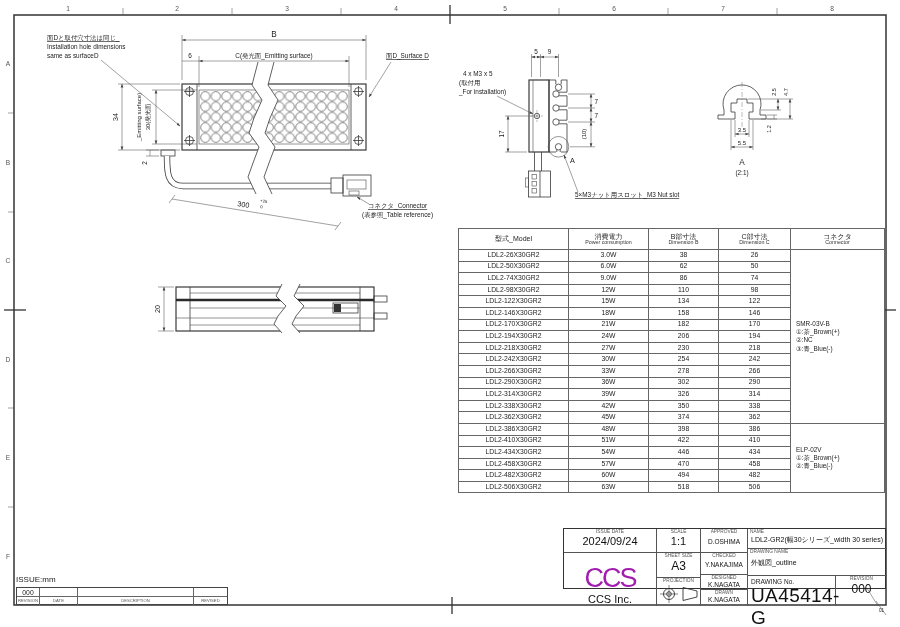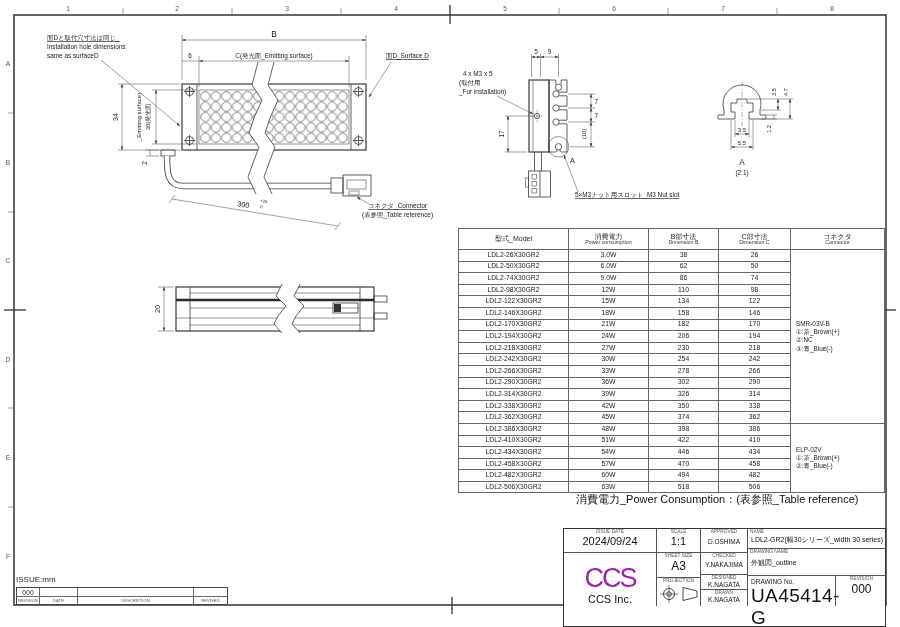--- a/index.html
+++ b/index.html
@@ -17,21 +17,21 @@
   
   .dtable{position:absolute;left:458px;top:228px;width:426px;height:261px;border-collapse:collapse;
           table-layout:fixed;border:1.4px solid #333;background:#fff;}
   .dtable th,.dtable td{border:0.8px solid #666;padding:0;text-align:center;overflow:hidden;
           white-space:nowrap;font-weight:normal;color:#1c1c1c;}
   .dtable th{height:20px;line-height:1.05;}
   .hdr1{font-size:7px;display:block}.hdr2{font-size:5.3px;display:block;color:#333}
   .dtable td{font-size:6.8px;height:10.6px;line-height:1;}
   .dtable td.conn{text-align:left;vertical-align:middle;padding-left:5px;font-size:6.4px;line-height:8.4px;}
   
-  .titleblock{position:absolute;left:563px;top:528px;width:323px;height:99px;border:1.4px solid #333;
+  .titleblock{position:absolute;left:563px;top:528px;width:323px;height:61px;border:1.4px solid #333;
               box-sizing:border-box;background:#fff;}
   .tbc{position:absolute;box-sizing:border-box;border-color:#555;}
   .tbl{font-size:4.8px;color:#555;text-align:center;line-height:6px;display:block;}
   .tbv{display:block;text-align:center;color:#111;}
   .notes{position:absolute;left:576px;top:493px;font-size:11px;color:#111;line-height:13px;white-space:nowrap;}
   .unitlbl{position:absolute;left:16px;top:575px;font-size:8px;color:#222;}
   .revstrip{position:absolute;left:16px;top:587px;width:212px;height:18px;border:1px solid #444;
             box-sizing:border-box;background:#fff;}
   .rcell{position:absolute;box-sizing:border-box;border-color:#666;color:#222;}
 </style>
@@ -513,21 +513,20 @@
         <tr>
           <td>LDL2-506X30GR2</td>
           <td>63W</td>
           <td>518</td>
           <td>506</td>
         </tr>
       </tbody>
 </table>
 
 <div class="notes">
-  <div>消費電力_Power Consumption：(表参照_Table reference)</div>
 </div>
 
 <div class="titleblock">
   <div class="tbc" style="left:0;top:0;width:93px;height:24px;border-right:0.8px solid #555;border-bottom:0.8px solid #555;">
     <span class="tbl">ISSUE DATE</span>
     <span class="tbv" style="font-size:11px">2024/09/24</span>
   </div>
   <div class="tbc" style="left:0;top:24px;width:93px;height:53px;border-right:0.8px solid #555;text-align:center;">
     <div style="font-size:27px;font-weight:400;letter-spacing:-2px;line-height:30px;margin-top:10px;color:#a21caf;">CCS</div>
     <div style="font-size:11px;color:#111;line-height:12px;">CCS Inc.</div>

